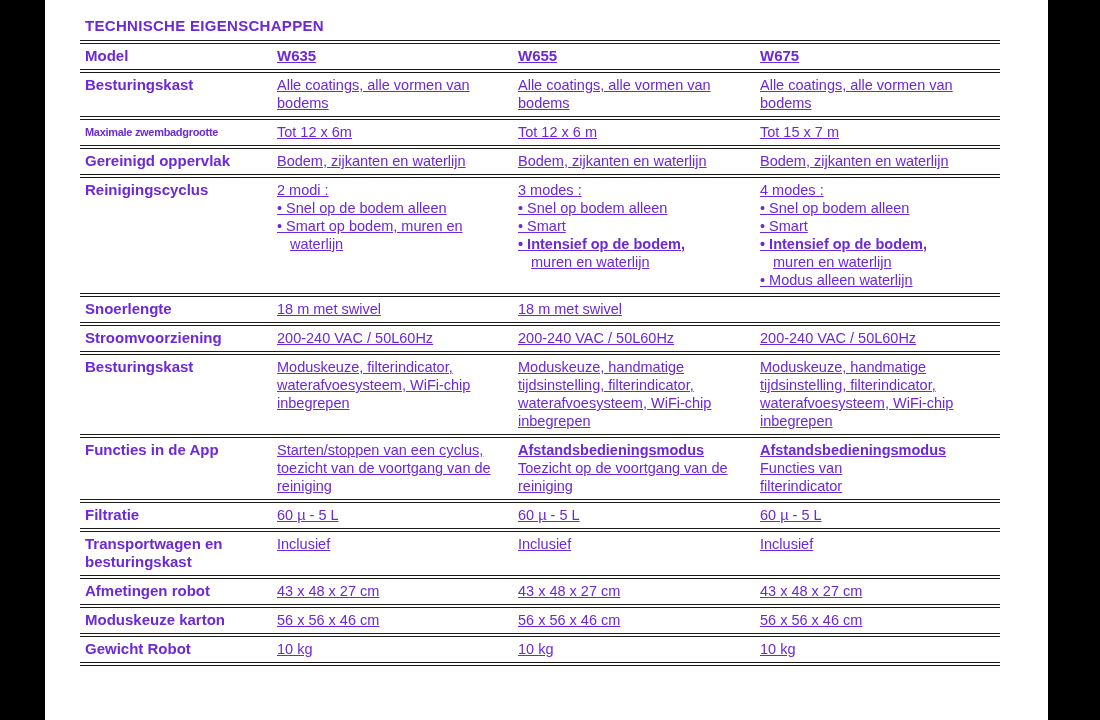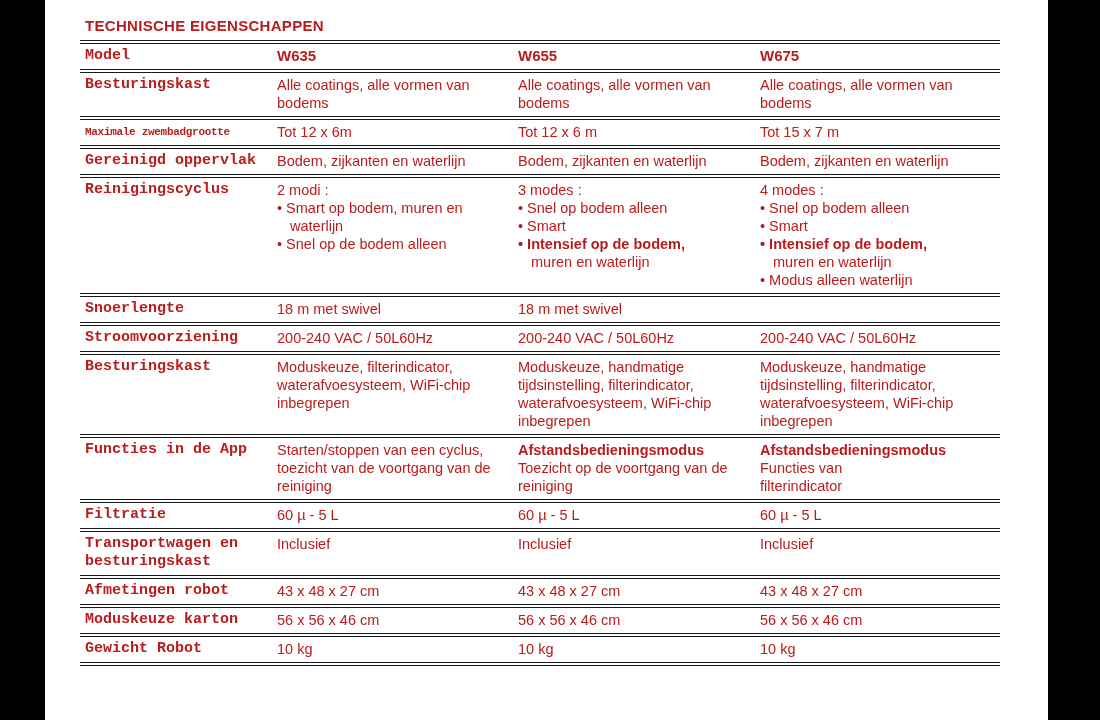--- a/index.html
+++ b/index.html
@@ -1,27 +1,27 @@
 <!DOCTYPE html>
 <html><head>
 <meta charset="utf-8">
 <style>
   html,body{margin:0;padding:0;}
   .stage{position:relative;width:1100px;height:720px;background:#000;overflow:hidden;
-         font-family:"Liberation Sans", sans-serif;color:#b91c1c;}
+         font-family:"Liberation Sans", sans-serif;color:#6d28d9;}
   .page{position:absolute;left:45px;top:0;width:1003px;height:720px;background:#fff;
         box-sizing:border-box;padding:17px 0 0 40px;}
   .title{font-size:15px;font-weight:700;letter-spacing:.3px;margin:0 0 6px 0;}
   .spec-table{width:920px;margin-left:-5px;}
   .rule{height:4px;box-sizing:border-box;border-top:1.5px solid #1a1a1a;border-bottom:1.5px solid #1a1a1a;width:920px;}
   .row{display:grid;grid-template-columns:192px 241px 242px 245px;padding:3px 0 4px 5px;box-sizing:border-box;width:920px;}
   .cell{line-height:18px;}
-  .cell.label{font-weight:700;font-size:15px;padding-right:10px;font-family:Liberation Mono, monospace;}
+  .cell.label{font-weight:700;font-size:15px;padding-right:10px;}
   .row.small-label .cell.label{font-size:11px;letter-spacing:-0.3px;}
-  .cell.value{font-size:14.5px;padding-right:18px;font-weight:400;}
+  .cell.value{font-size:14.5px;padding-right:18px;font-weight:400;text-decoration:underline;}
   .cell.value.model{font-weight:700;font-size:15px;}
   .line{min-height:18px;}
   .line.bullet{padding-left:13px;text-indent:-13px;}
   .line.indent{padding-left:13px;}
   .b{font-weight:700;margin-top:20px;}
 </style>
 </head>
 <body>
 
 <div class="stage">
@@ -73,22 +73,22 @@
             </div>
             <div class="cell value">
               <div class="line"><span>Bodem, zijkanten en waterlijn</span></div>
             </div>
           </div>
           <div class="rule"></div>
           <div class="row">
             <div class="cell label">Reinigingscyclus</div>
             <div class="cell value">
               <div class="line"><span>2 modi :</span></div>
+              <div class="line bullet"><span>• Snel op de bodem alleen</span></div>
               <div class="line bullet"><span>• Smart op bodem, muren en waterlijn</span></div>
-              <div class="line bullet"><span>• Snel op de bodem alleen</span></div>
             </div>
             <div class="cell value">
               <div class="line"><span>3 modes :</span></div>
               <div class="line bullet"><span>• Snel op bodem alleen</span></div>
               <div class="line bullet"><span>• Smart</span></div>
               <div class="line bullet"><span class="b">• Intensief op de bodem,</span></div>
               <div class="line indent"><span>muren en waterlijn</span></div>
             </div>
             <div class="cell value">
               <div class="line"><span>4 modes :</span></div>

